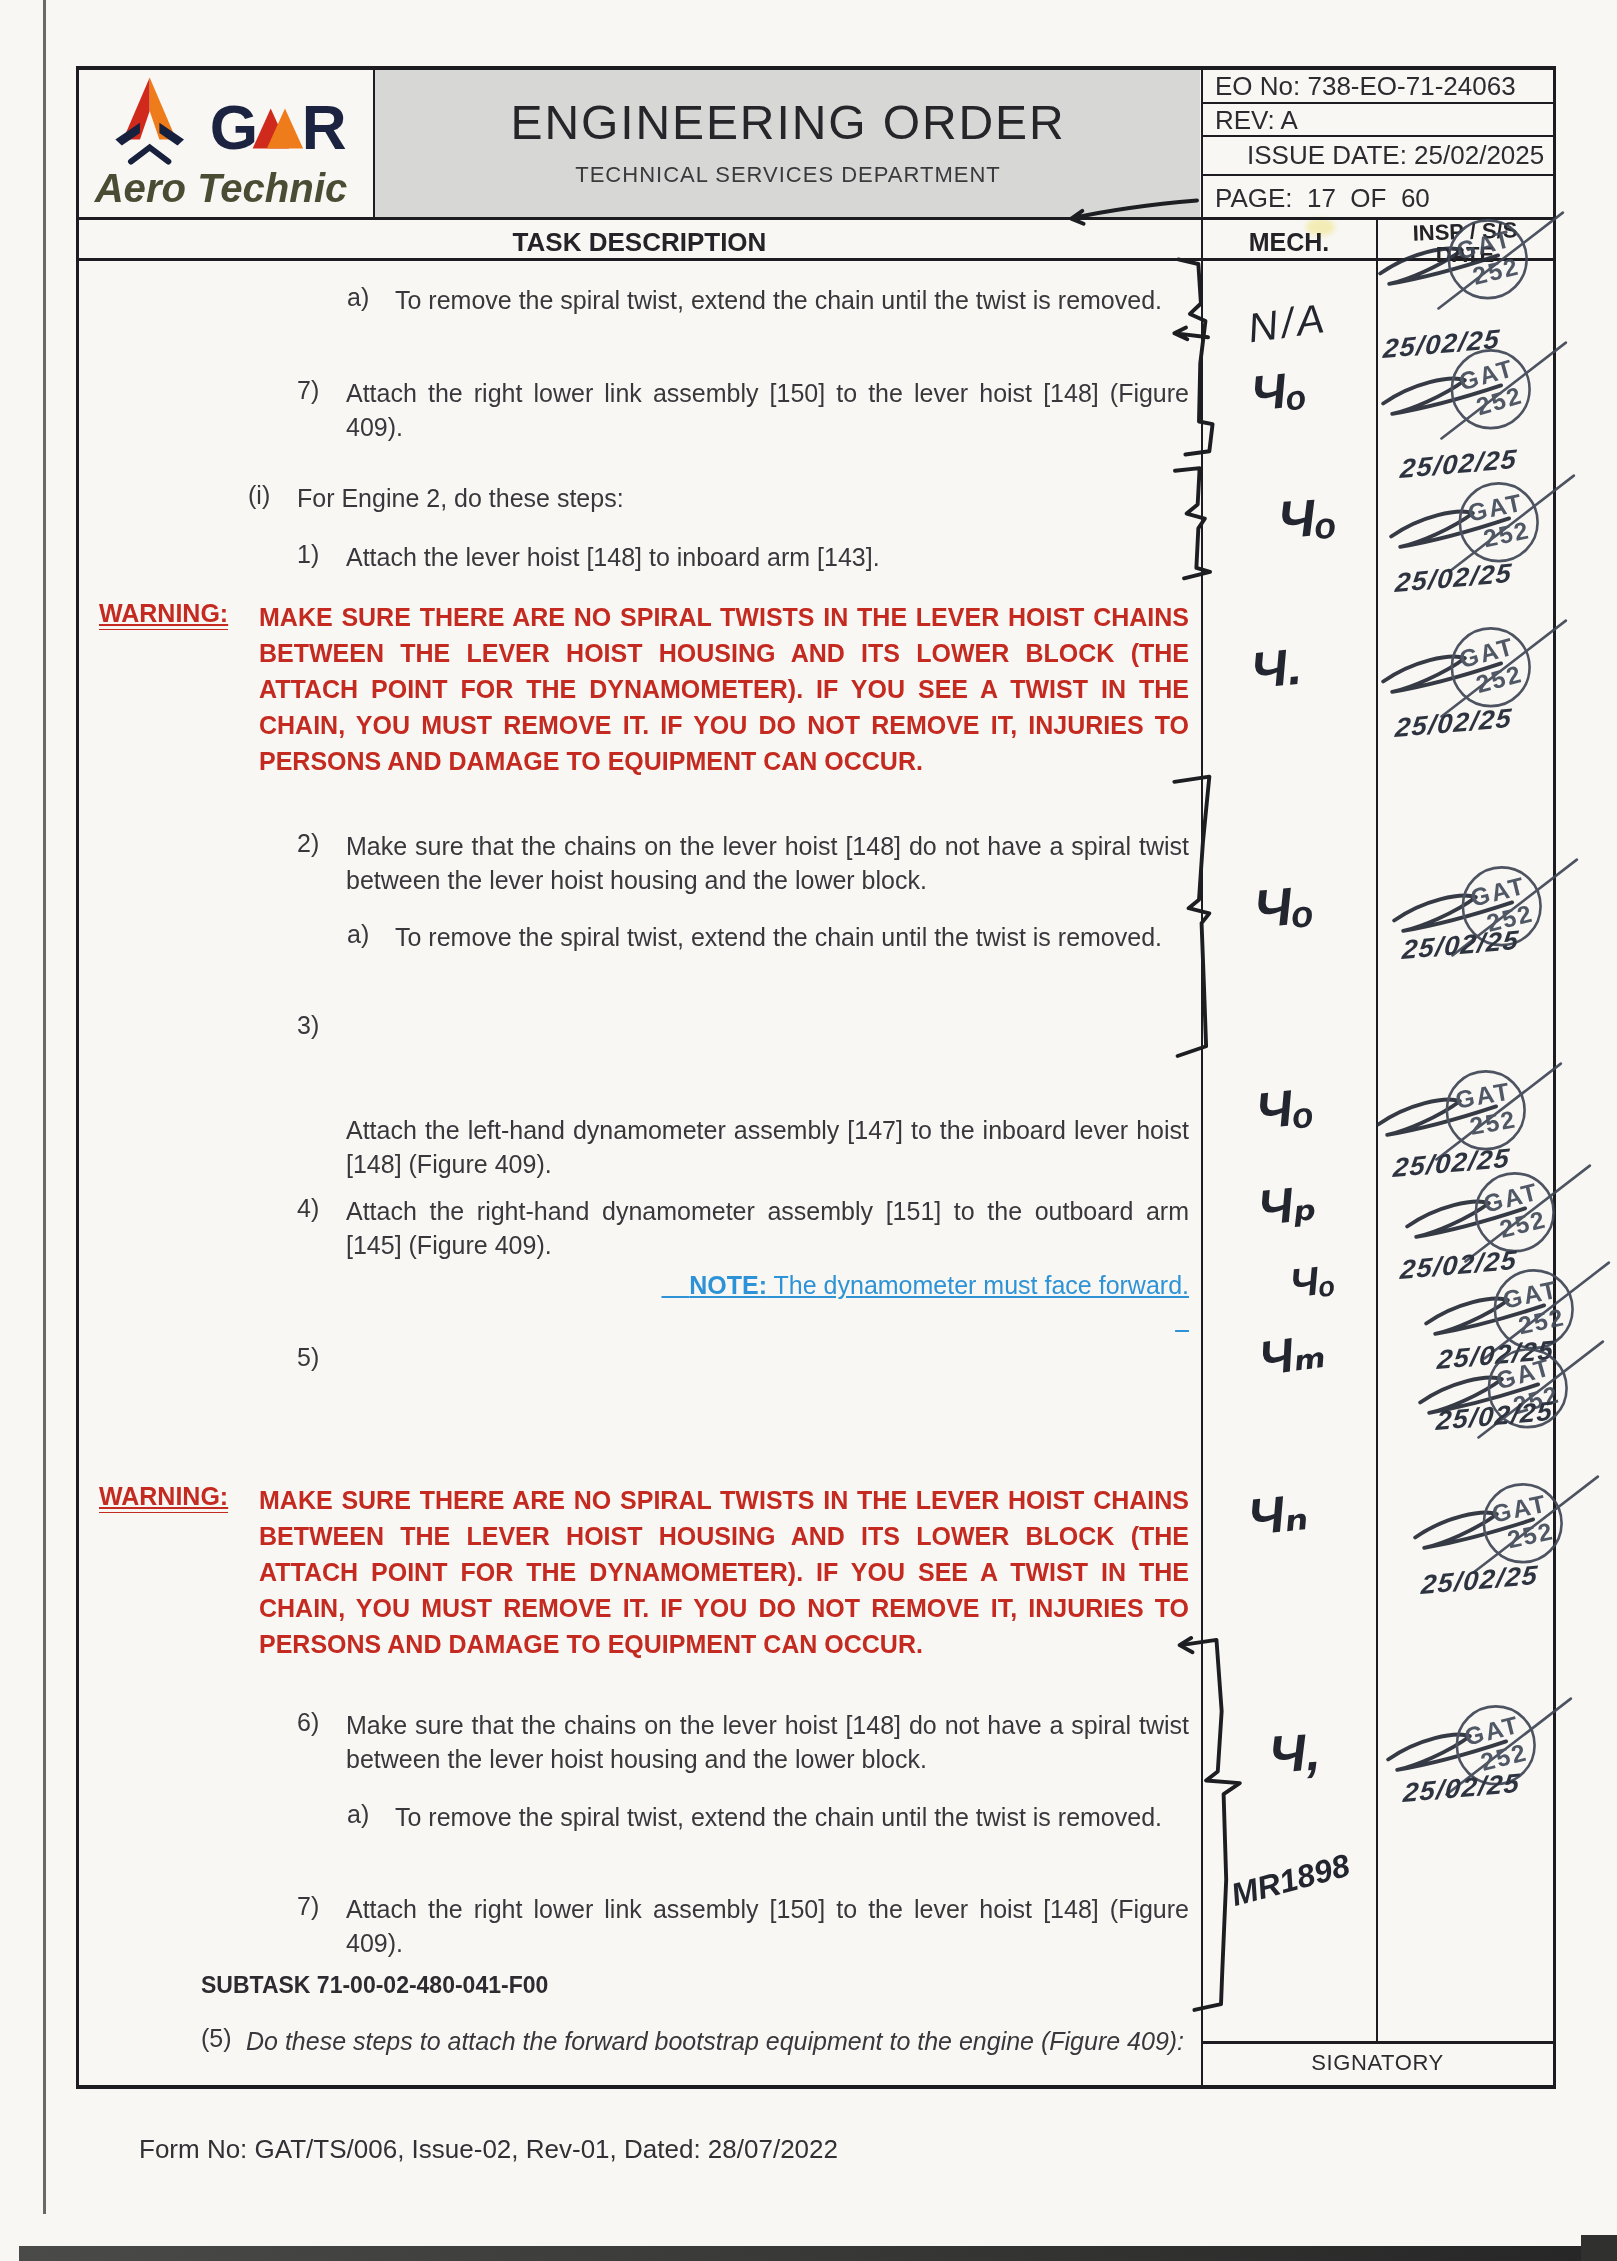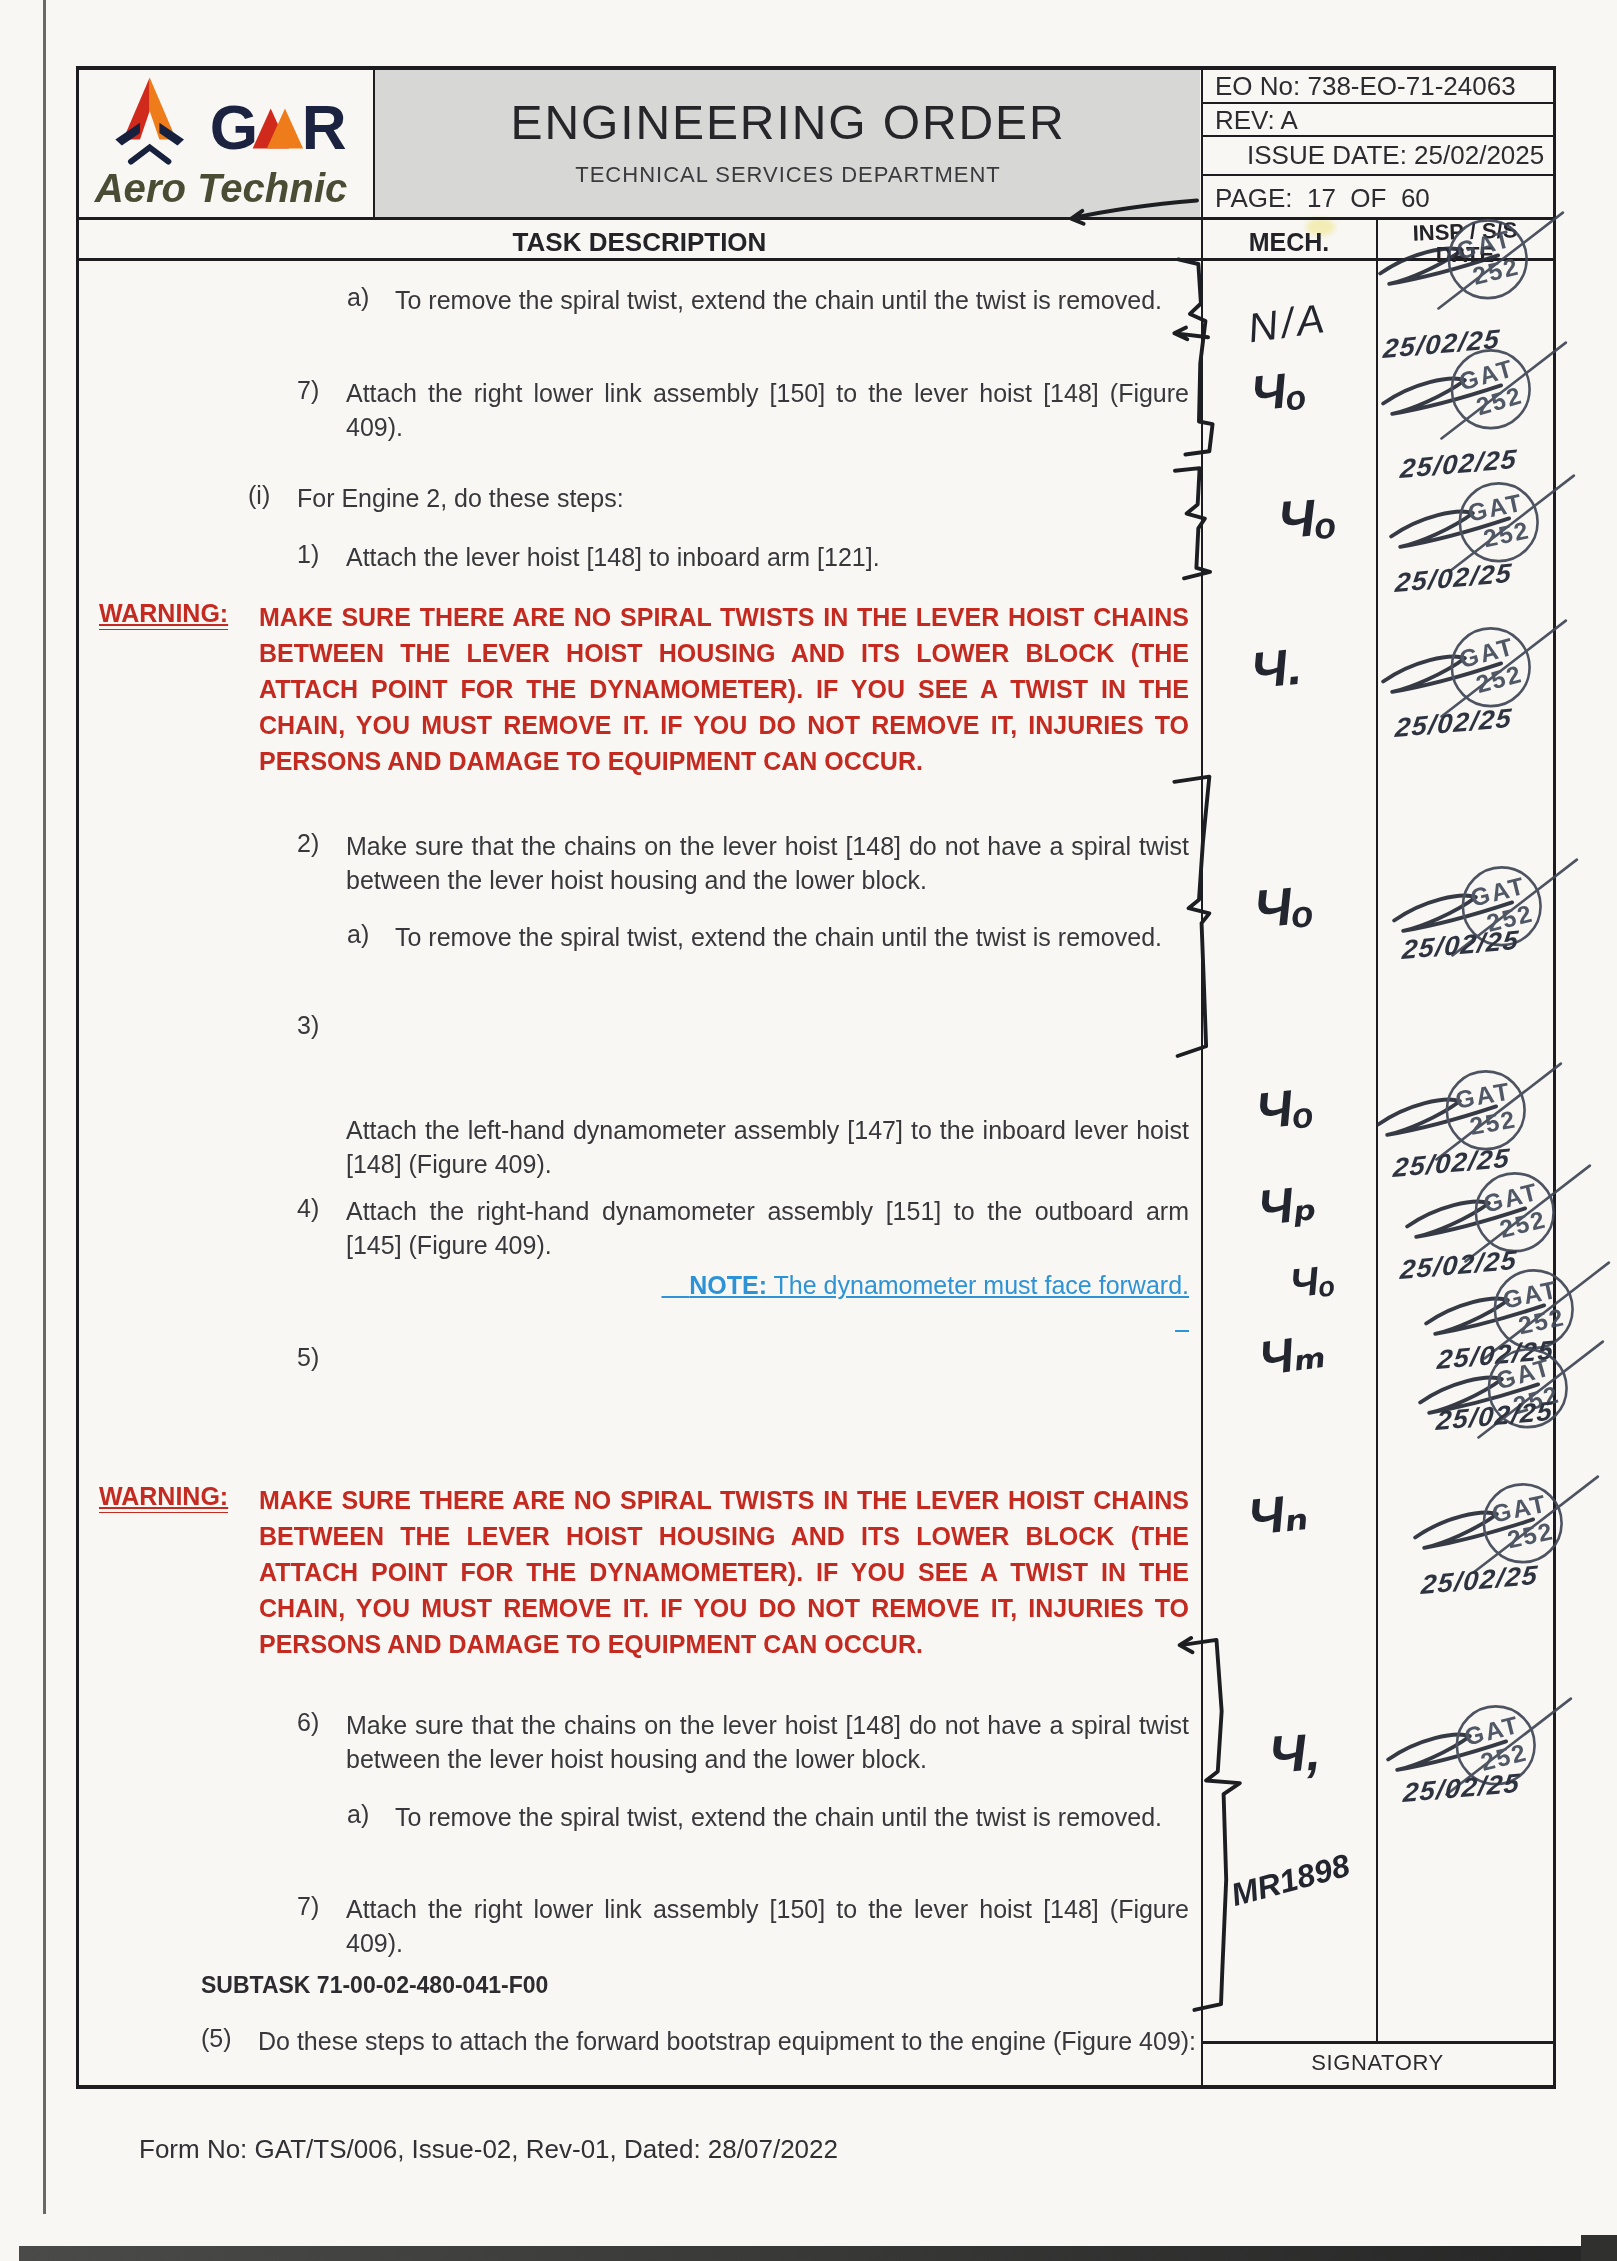--- a/index.html
+++ b/index.html
@@ -83,21 +83,21 @@
   <span class="t marker" style="left:347px;top:283px;">a)</span>
   <div class="t body-txt" style="left:395px;top:283px;width:794px;">To remove the spiral twist, extend the chain until the twist is removed.</div>
 
   <span class="t marker" style="left:297px;top:376px;">7)</span>
   <div class="t body-txt" style="left:346px;top:376px;width:843px;">Attach the right lower link assembly [150] to the lever hoist [148] (Figure 409).</div>
 
   <span class="t marker" style="left:248px;top:481px;">(i)</span>
   <div class="t body-txt" style="left:297px;top:481px;width:713px;text-align:left;">For Engine 2, do these steps:</div>
 
   <span class="t marker" style="left:297px;top:540px;">1)</span>
-  <div class="t body-txt" style="left:346px;top:540px;width:810px;text-align:left;">Attach the lever hoist [148] to inboard arm [121].</div>
+  <div class="t body-txt" style="left:346px;top:540px;width:810px;text-align:left;">Attach the lever hoist [148] to inboard arm [143].</div>
 
   <span class="t warn-label" style="left:99px;top:599px;">WARNING:</span>
   <div class="t warn" style="left:259px;top:599px;width:930px;">MAKE SURE THERE ARE NO SPIRAL TWISTS IN THE LEVER HOIST CHAINS BETWEEN THE LEVER HOIST HOUSING AND ITS LOWER BLOCK (THE ATTACH POINT FOR THE DYNAMOMETER). IF YOU SEE A TWIST IN THE CHAIN, YOU MUST REMOVE IT. IF YOU DO NOT REMOVE IT, INJURIES TO PERSONS AND DAMAGE TO EQUIPMENT CAN OCCUR.</div>
 
   <span class="t marker" style="left:297px;top:829px;">2)</span>
   <div class="t body-txt" style="left:346px;top:829px;width:843px;">Make sure that the chains on the lever hoist [148] do not have a spiral twist between the lever hoist housing and the lower block.</div>
 
   <span class="t marker" style="left:347px;top:920px;">a)</span>
   <div class="t body-txt" style="left:395px;top:920px;width:794px;">To remove the spiral twist, extend the chain until the twist is removed.</div>
 
@@ -122,21 +122,21 @@
 
   <span class="t marker" style="left:347px;top:1800px;">a)</span>
   <div class="t body-txt" style="left:395px;top:1800px;width:794px;">To remove the spiral twist, extend the chain until the twist is removed.</div>
 
   <span class="t marker" style="left:297px;top:1892px;">7)</span>
   <div class="t body-txt" style="left:346px;top:1892px;width:843px;">Attach the right lower link assembly [150] to the lever hoist [148] (Figure 409).</div>
 
   <div class="t" style="left:201px;top:1972px;font-size:23px;font-weight:bold;color:#2c2c30;">SUBTASK 71-00-02-480-041-F00</div>
 
   <span class="t marker" style="left:201px;top:2024px;">(5)</span>
-  <div class="t body-txt" style="left:258px;top:2024px;width:940px;">Do these steps to attach the forward bootstrap equipment to the engine (Figure 409):</div>
+  <div class="t body-txt" style="left:246px;top:2024px;width:940px;font-style:italic;">Do these steps to attach the forward bootstrap equipment to the engine (Figure 409):</div>
 
   <div class="t" style="left:1201px;top:2050px;width:353px;text-align:center;font-size:22px;letter-spacing:0.6px;color:#2c2c30;">SIGNATORY</div>
 
   <div class="t" style="left:139px;top:2134px;font-size:26px;color:#313135;">Form No: GAT/TS/006, Issue-02, Rev-01, Dated: 28/07/2022</div>
 
   <svg class="abs" style="left:0;top:0;pointer-events:none;" width="1617" height="2261" viewBox="0 0 2495 3488" fill="none" stroke="#1d1e22" stroke-width="6" stroke-linecap="round" stroke-linejoin="round">
     <path d="M1818,400 L1849,407 L1853,468 L1836,484 L1860,495 L1852,560 L1850,650 L1871,654 L1866,696 L1829,701"></path>
     <path d="M1864,520 L1814,514 M1830,505 L1812,514 L1832,523"></path>
     <path d="M1813,726 L1851,722 L1848,778 L1831,792 L1859,800 L1849,815 L1846,876 L1867,882 L1827,892"></path>
     <path d="M1812,1206 L1866,1198 L1856,1300 L1850,1388 L1834,1401 L1866,1409 L1854,1424 L1858,1530 L1861,1614 L1817,1629"></path>

